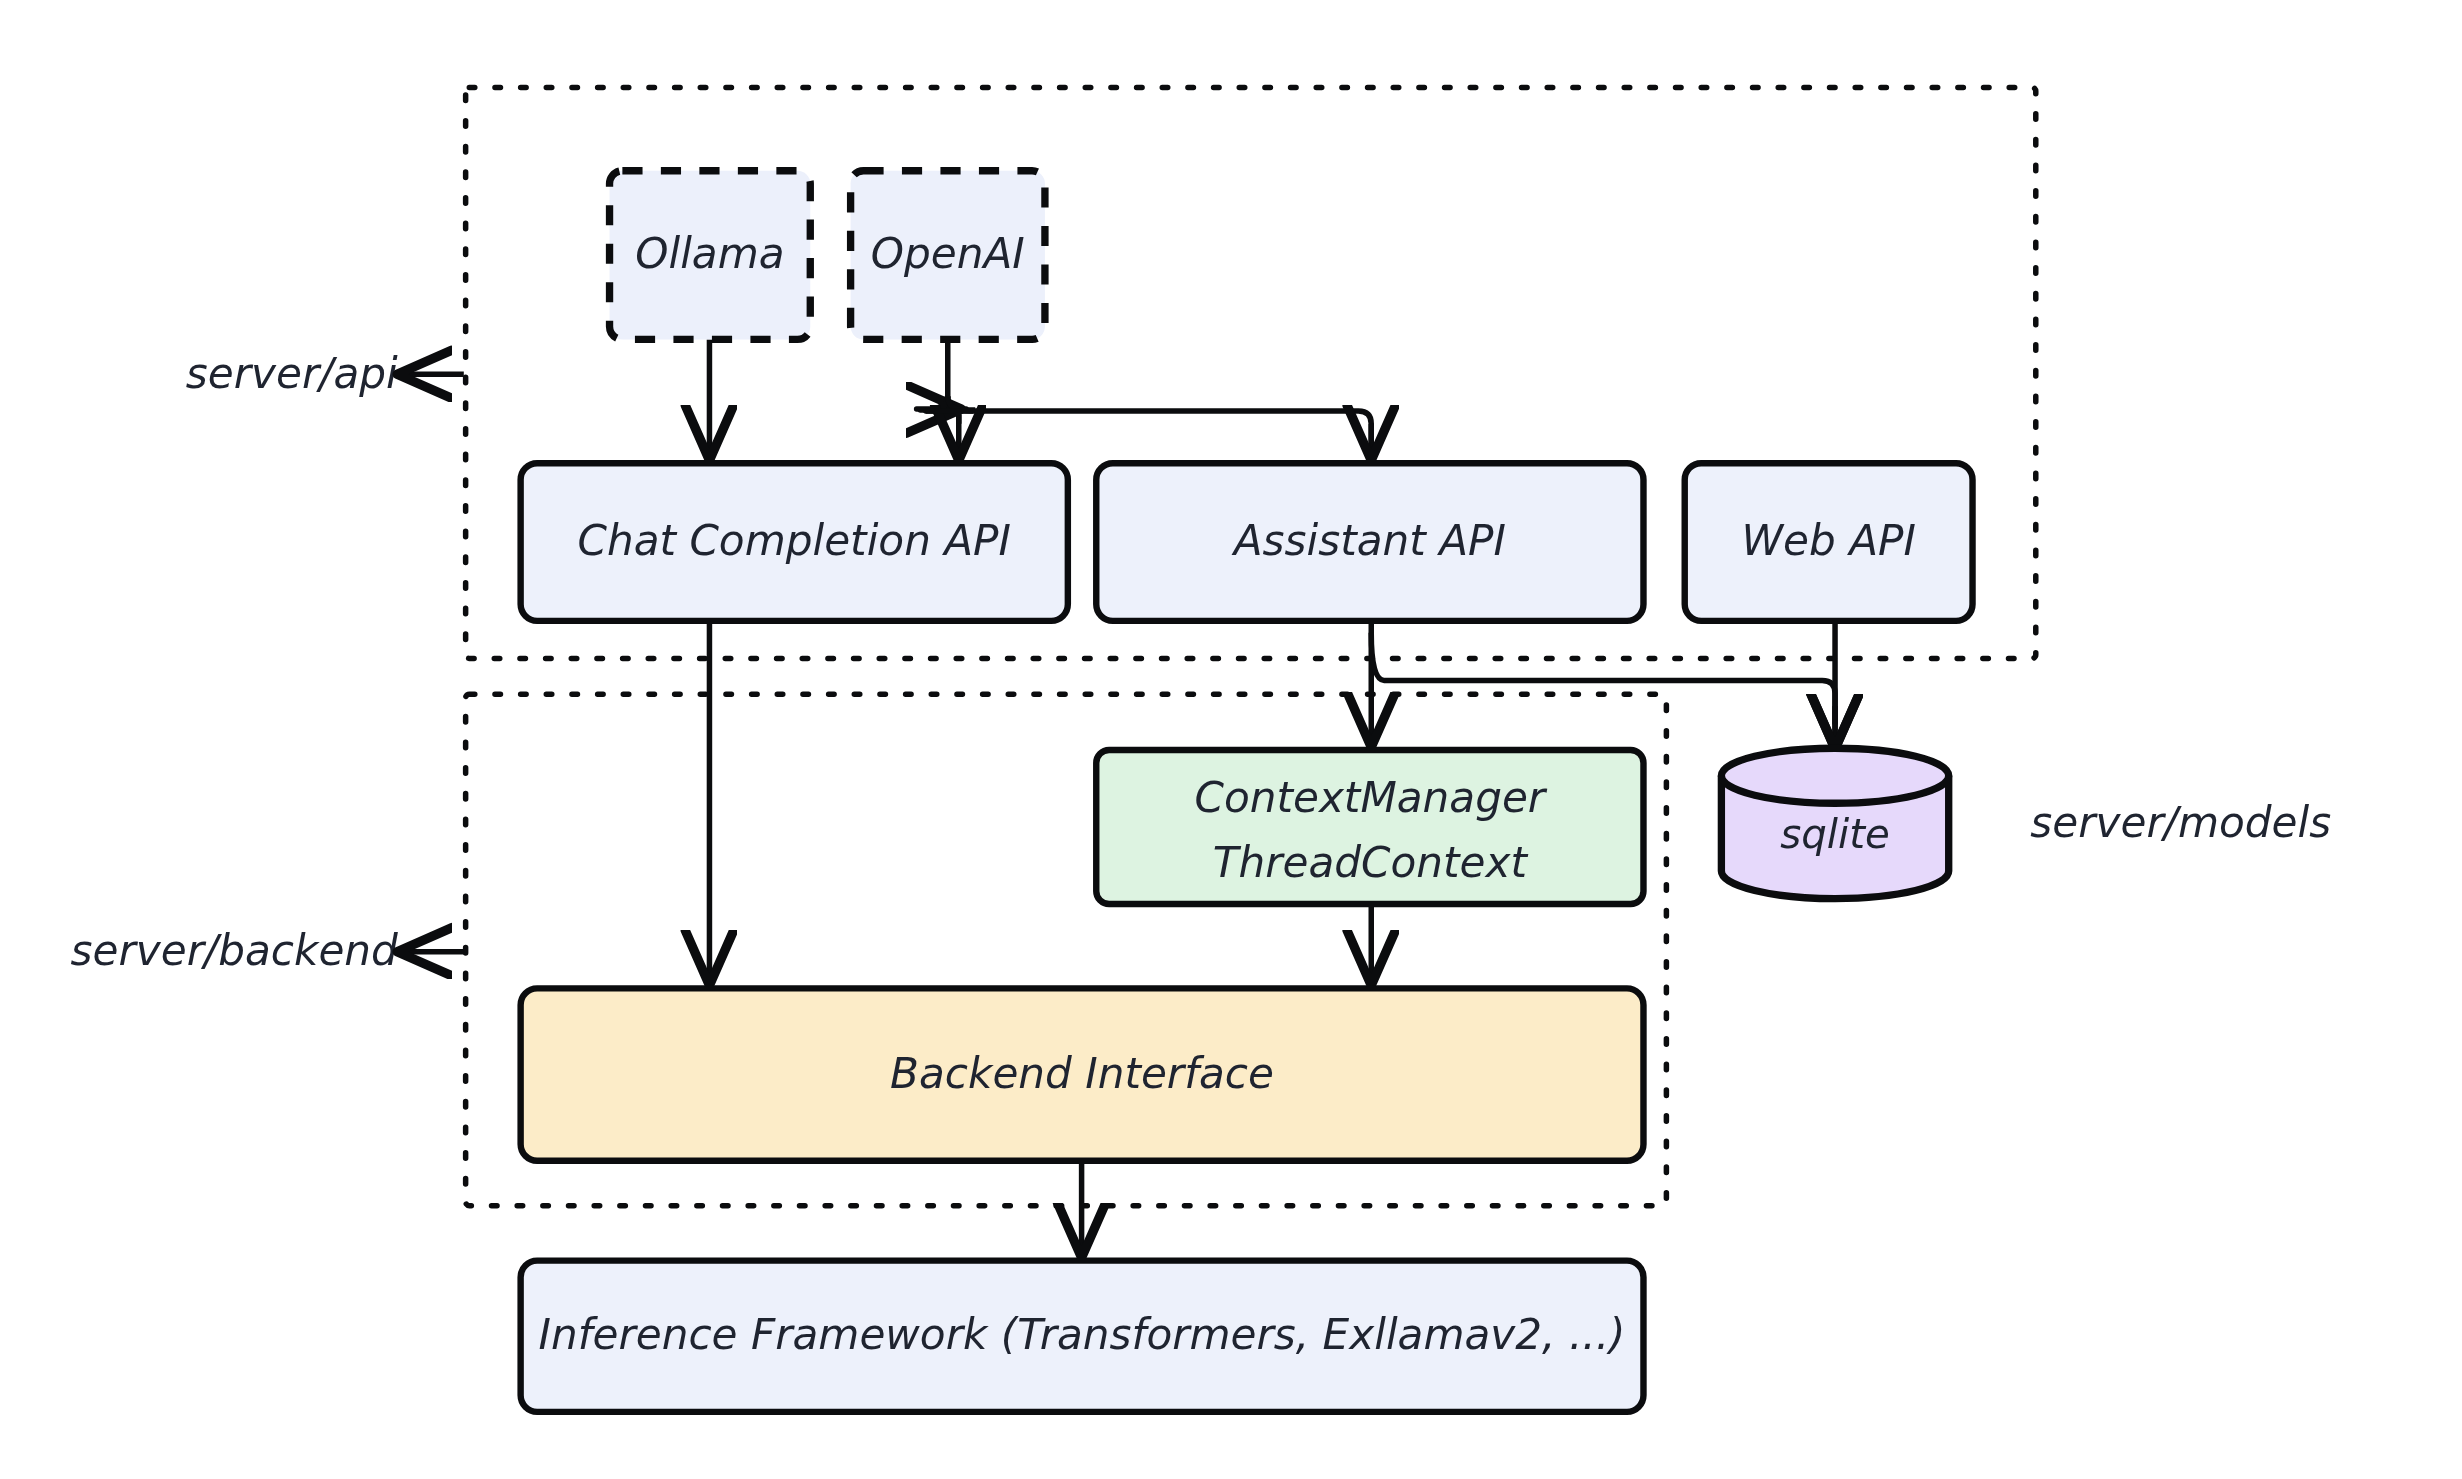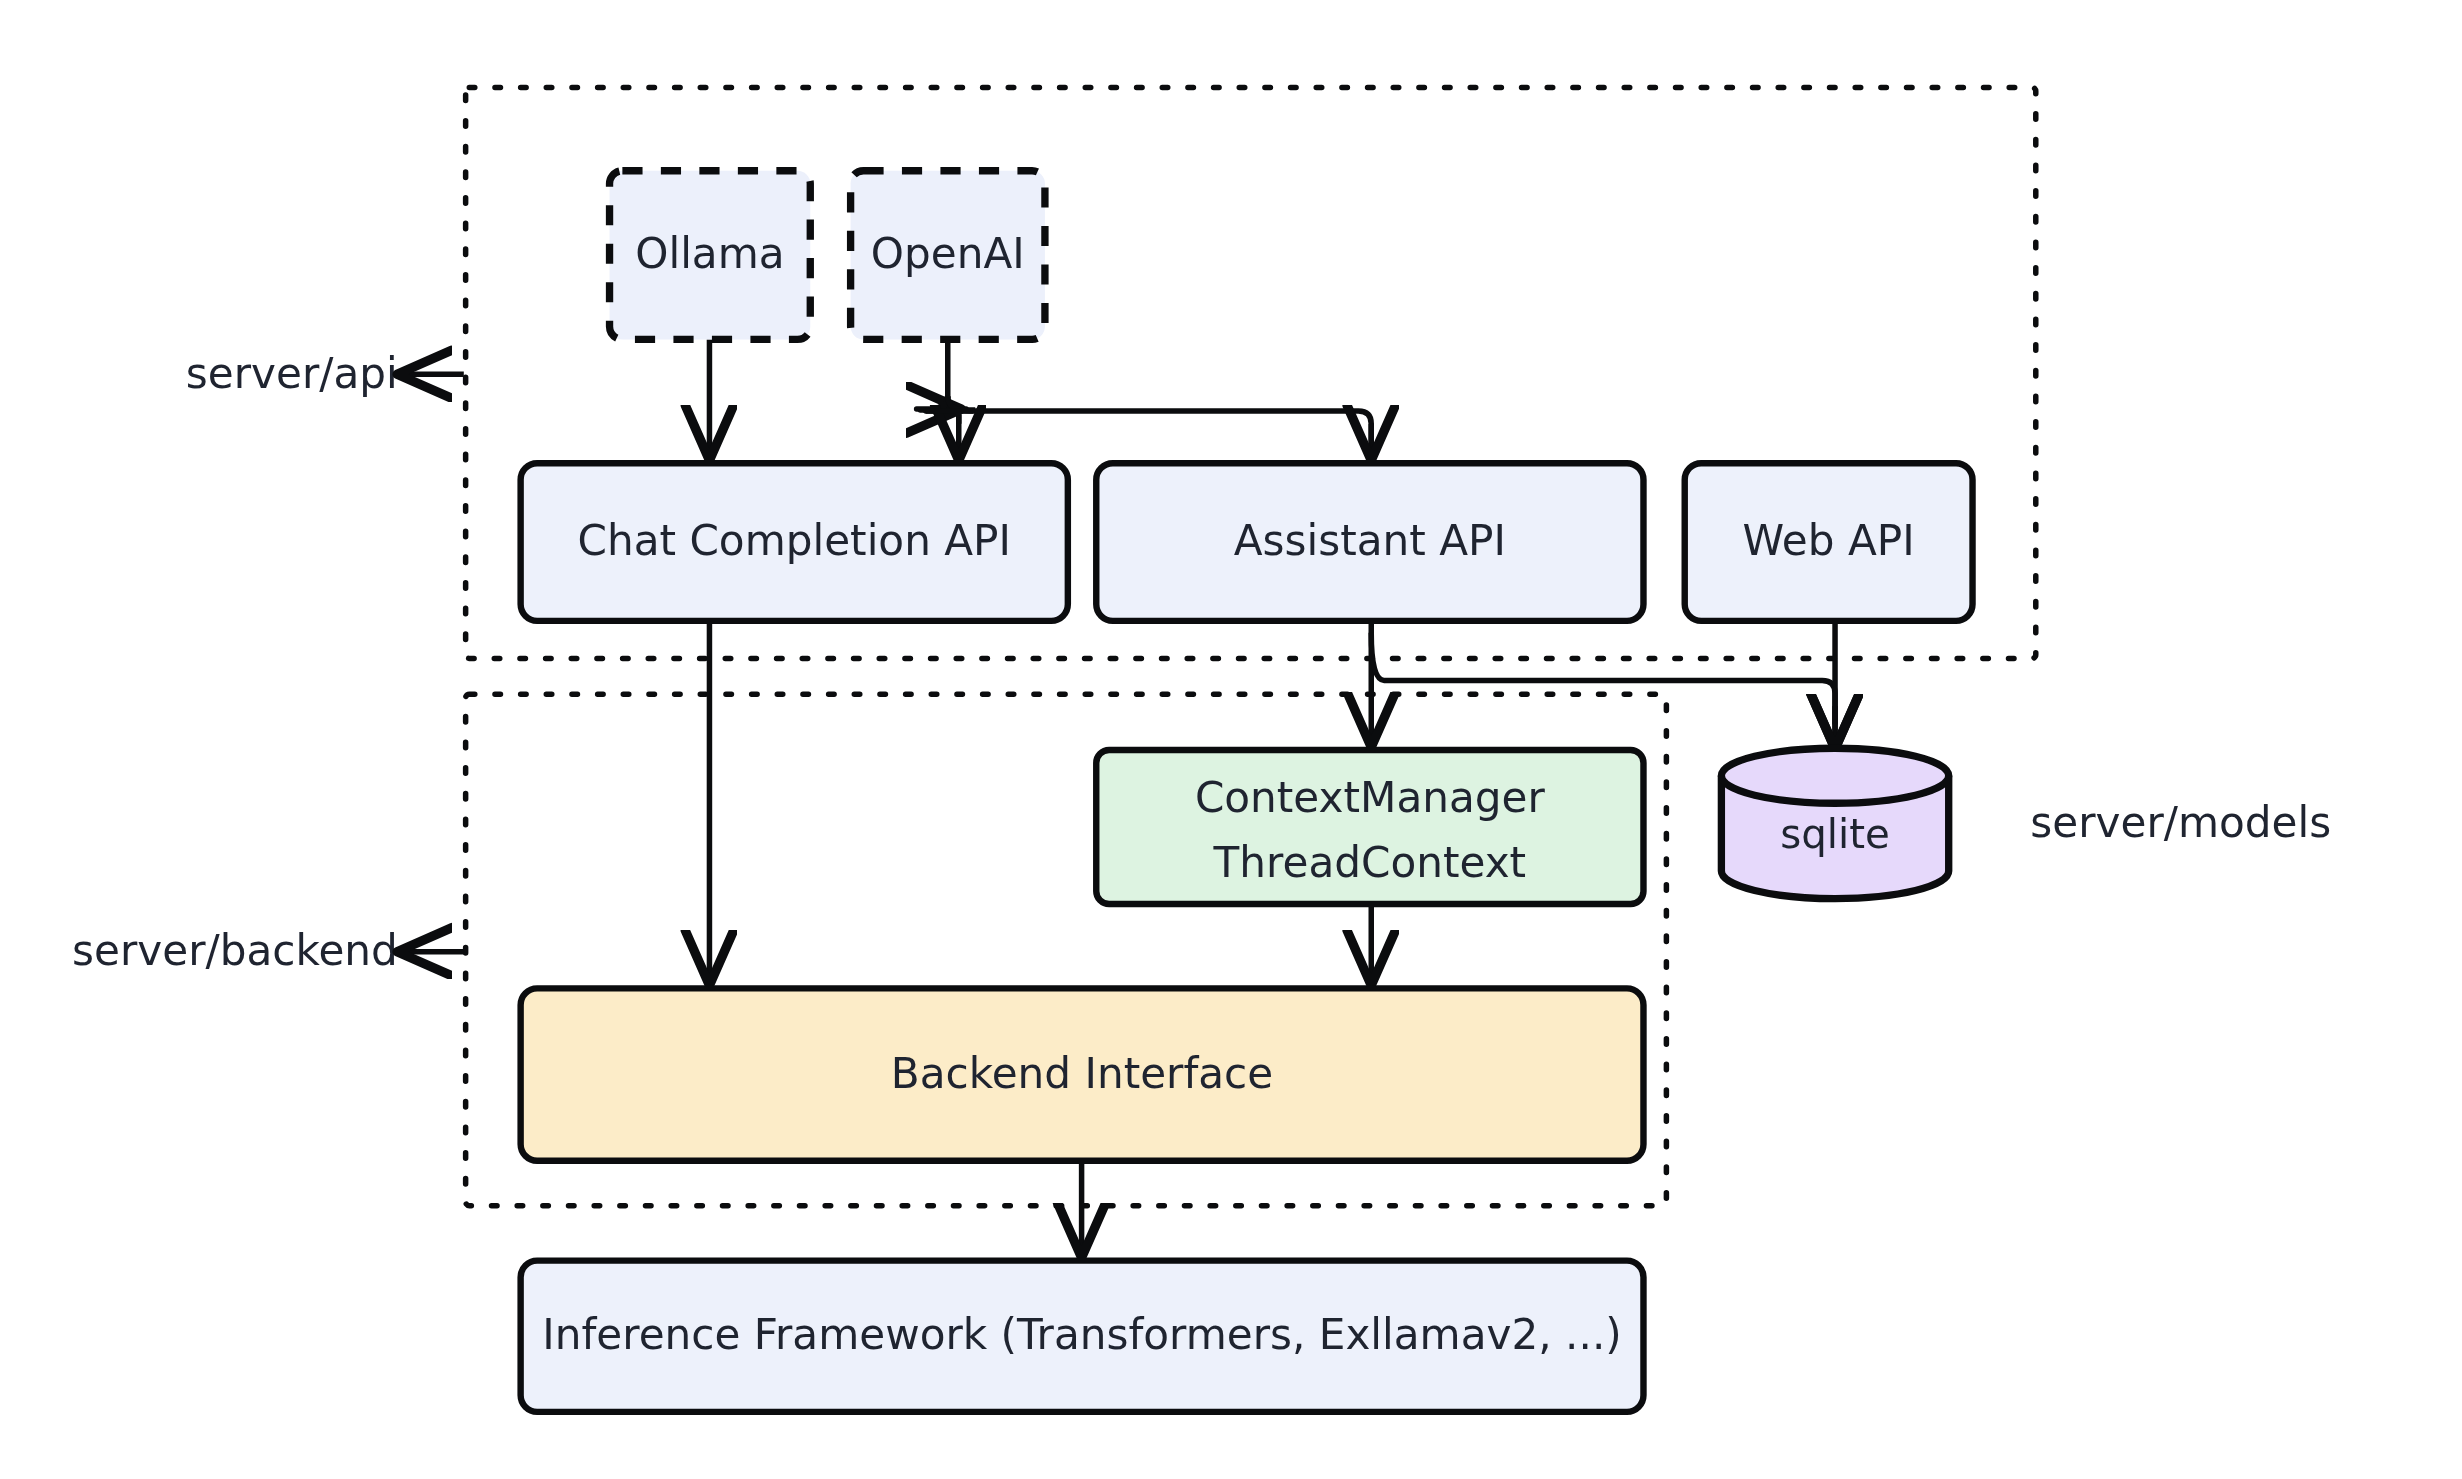--- a/index.html
+++ b/index.html
@@ -1,21 +1,21 @@
 <!DOCTYPE html>
 <html style="font-size:14.7px"><head>
 <meta charset="utf-8">
 <style>
   html,body{margin:0;padding:0;background:#ffffff;}
   body{
     width:2462px;height:1480px;overflow:hidden;
     font-family:"DejaVu Sans","Liberation Sans",sans-serif;
     color:#1f2430;
   }
-  #diagram-root{position:relative;width:2462px;height:1480px;background:#fff;}
+  #diagram-root{position:relative;width:2462px;height:1480px;background:#fff;font-style:italic;}
   svg#diagram{position:absolute;inset:0;width:2462px;height:1480px;display:block;}
   .node-label{
     font-family:"DejaVu Sans","Liberation Sans",sans-serif;
     fill:#1f2430;
     text-anchor:middle;
     dominant-baseline:middle;
   }
   .side-label{
     font-family:"DejaVu Sans","Liberation Sans",sans-serif;
     fill:#1f2430;

